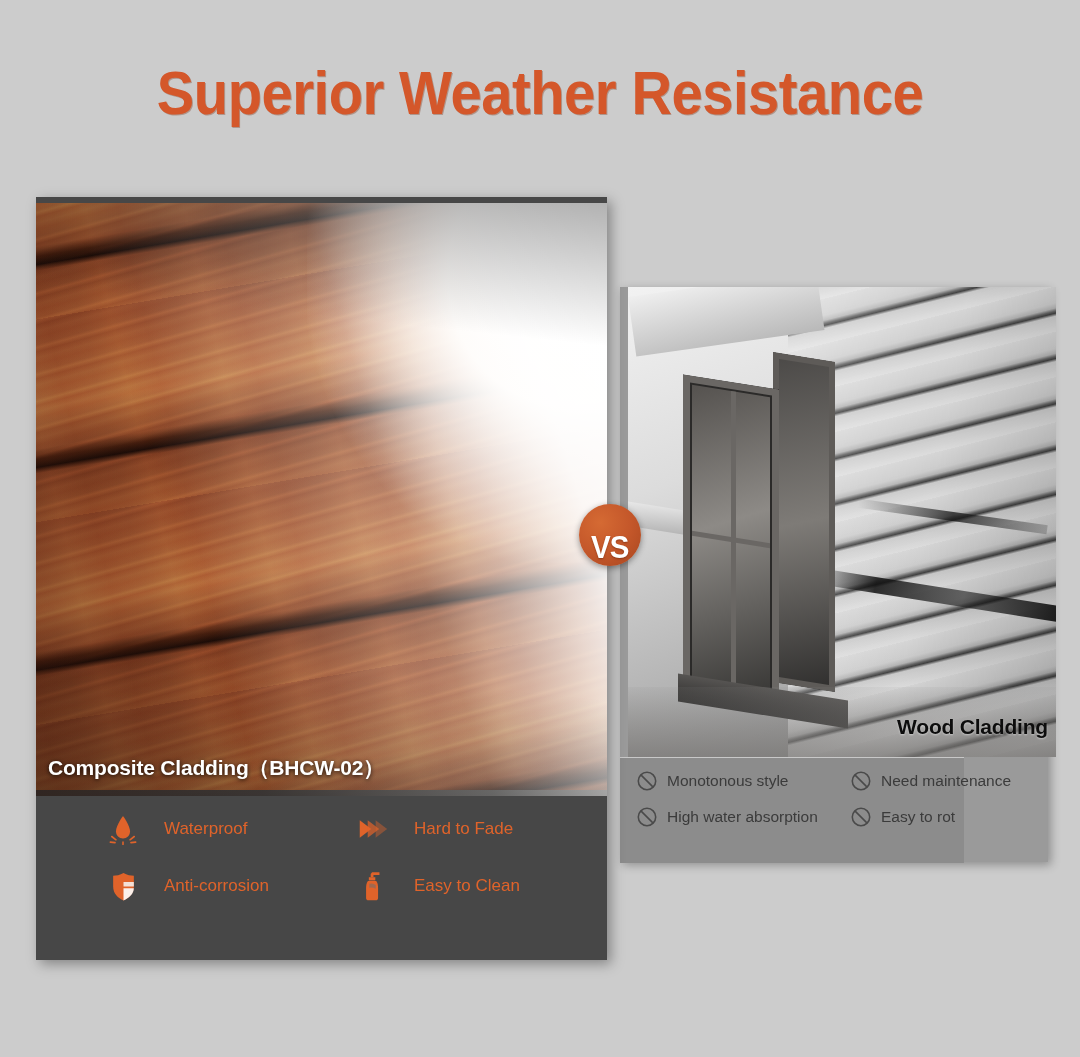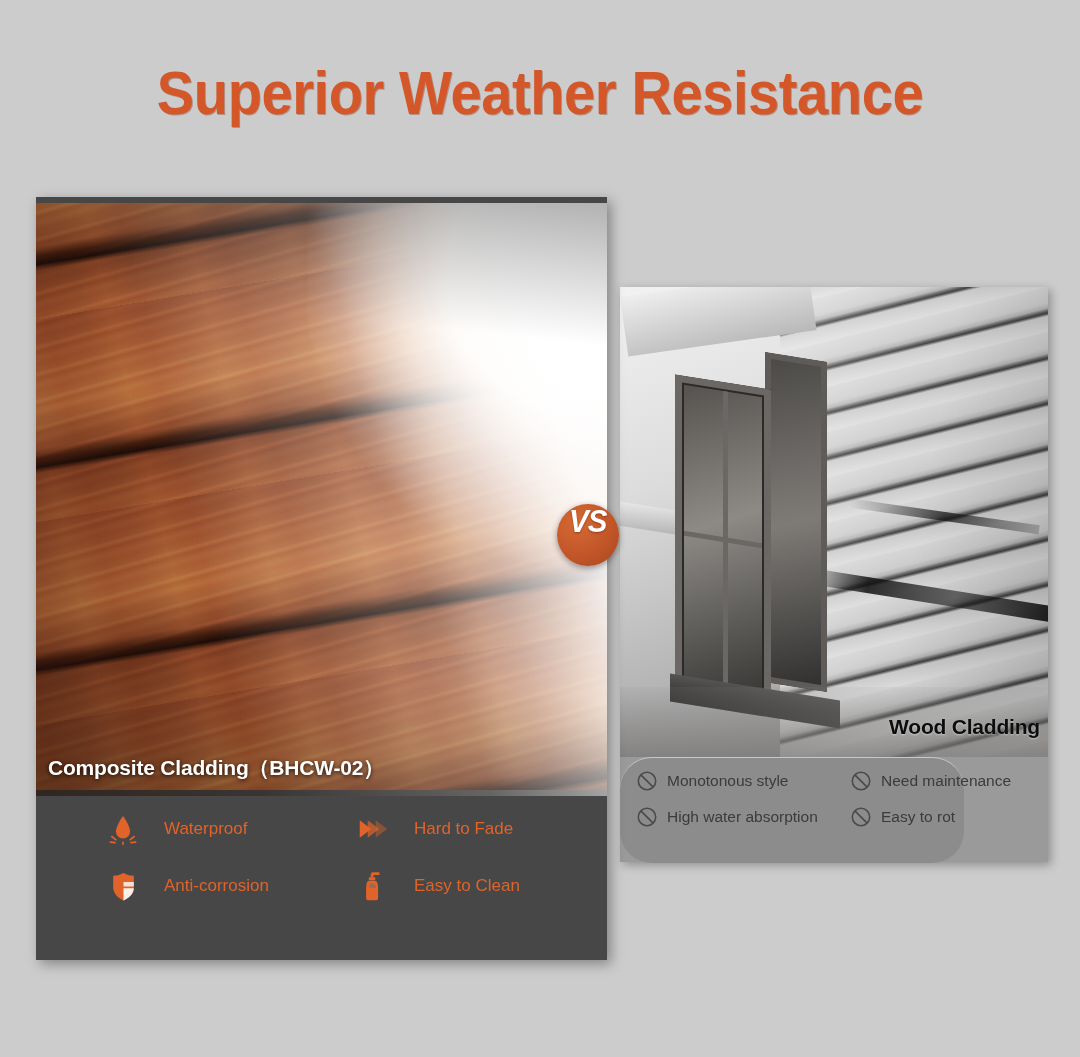--- a/index.html
+++ b/index.html
@@ -30,21 +30,21 @@
   .panel{position:absolute;box-sizing:border-box;}
 
   
   .panel-right{
     left:620px;top:287px;width:428px;height:575px;
     background:#9a9a9a;
     box-shadow:3px 3px 9px rgba(0,0,0,.30);
     z-index:1;
   }
   .photo-right{
-    position:absolute;left:0;top:0;width:428px;height:470px;
+    position:absolute;left:8px;top:0;width:428px;height:470px;
     overflow:hidden;
     background:#fef9c3;
   }
   
   .pr-sky{
     position:absolute;left:0;top:0;width:160px;height:470px;
     background:linear-gradient(160deg,#f2f2f2 0%,#dcdcdc 40%,#9e9e9e 100%);
   }
   .pr-wall{
     position:absolute;left:120px;top:-60px;width:420px;height:620px;
@@ -130,21 +130,20 @@
     color:#0d0d0d;
     font-size:21px;font-weight:bold;
     letter-spacing:-0.2px;
     text-shadow:0 1px 2px rgba(255,255,255,.45);
     z-index:4;
   }
   .right-feature-bar{
     position:absolute;left:0;top:470px;width:344px;height:105px;
     background:#8c8c8c;
     border-top:1px solid #c8c8c8;
-    border-radius:32px;
   }
   .right-feature-grid{
     position:absolute;left:16px;top:12px;
     width:400px;
     display:grid;
     grid-template-columns:214px 186px;
     grid-row-gap:14px;
   }
   .rf-item{display:flex;align-items:center;gap:9px;}
   .rf-text{
@@ -250,26 +249,26 @@
   }
   .lf-item{display:flex;align-items:center;gap:26px;height:42px;}
   .lf-text{
     font-size:17px;color:#e0632a;white-space:nowrap;
   }
   .lf-icon{flex:0 0 auto;width:30px;height:34px;display:flex;align-items:center;justify-content:center;}
 
   
   .vs-badge{
     position:absolute;
-    left:557px;top:504px;width:62px;height:62px;
+    left:579px;top:504px;width:62px;height:62px;
     border-radius:50%;
     background:radial-gradient(circle at 34% 30%,#d56a33 0%,#c4572a 52%,#a8461f 100%);
     box-shadow:0 2px 6px rgba(0,0,0,.40);
     z-index:6;
-    display:flex;align-items:flex-start;justify-content:center;font-style:italic;
+    display:flex;align-items:flex-end;justify-content:center;
   }
   .vs-text{
     color:#ffffff;font-size:31px;font-weight:bold;
     letter-spacing:-1px;
     transform:scaleX(0.95);
     text-shadow:0 1px 2px rgba(90,30,10,.5);
   }
 </style>
 </head>
 <body>

